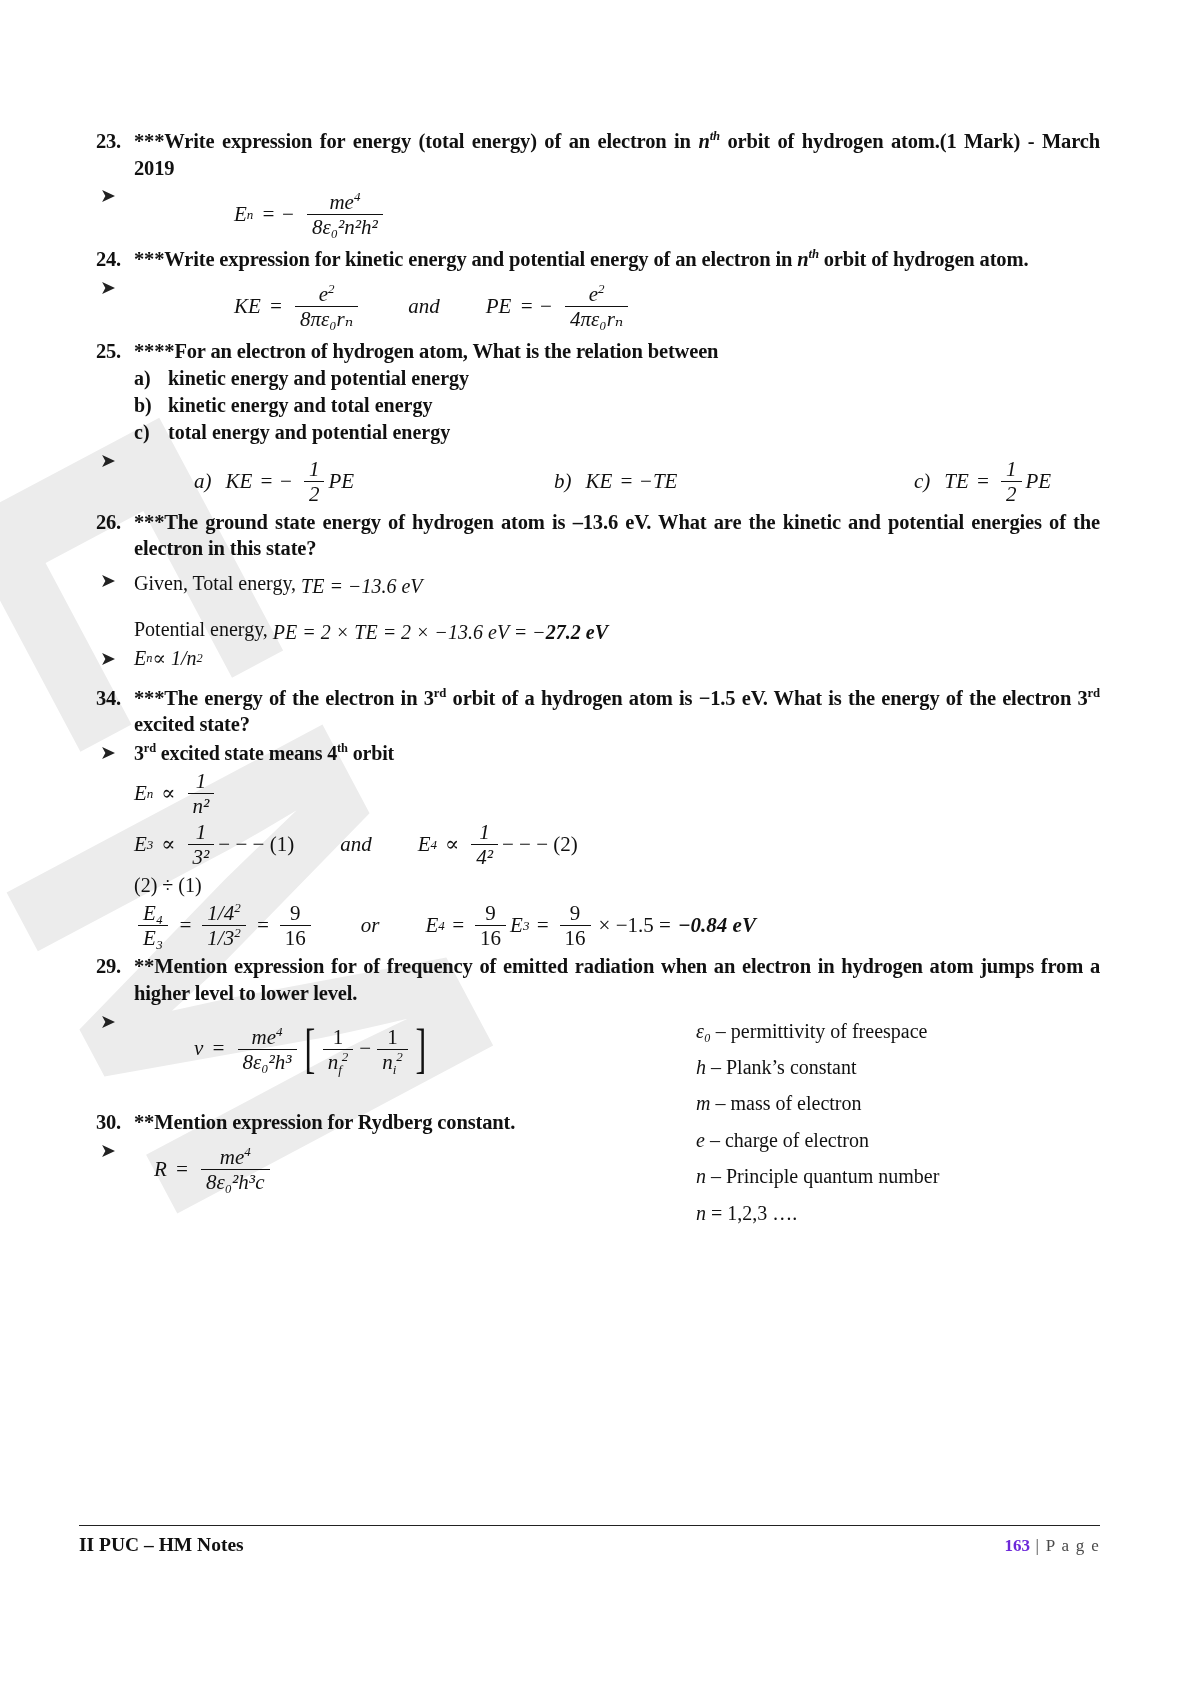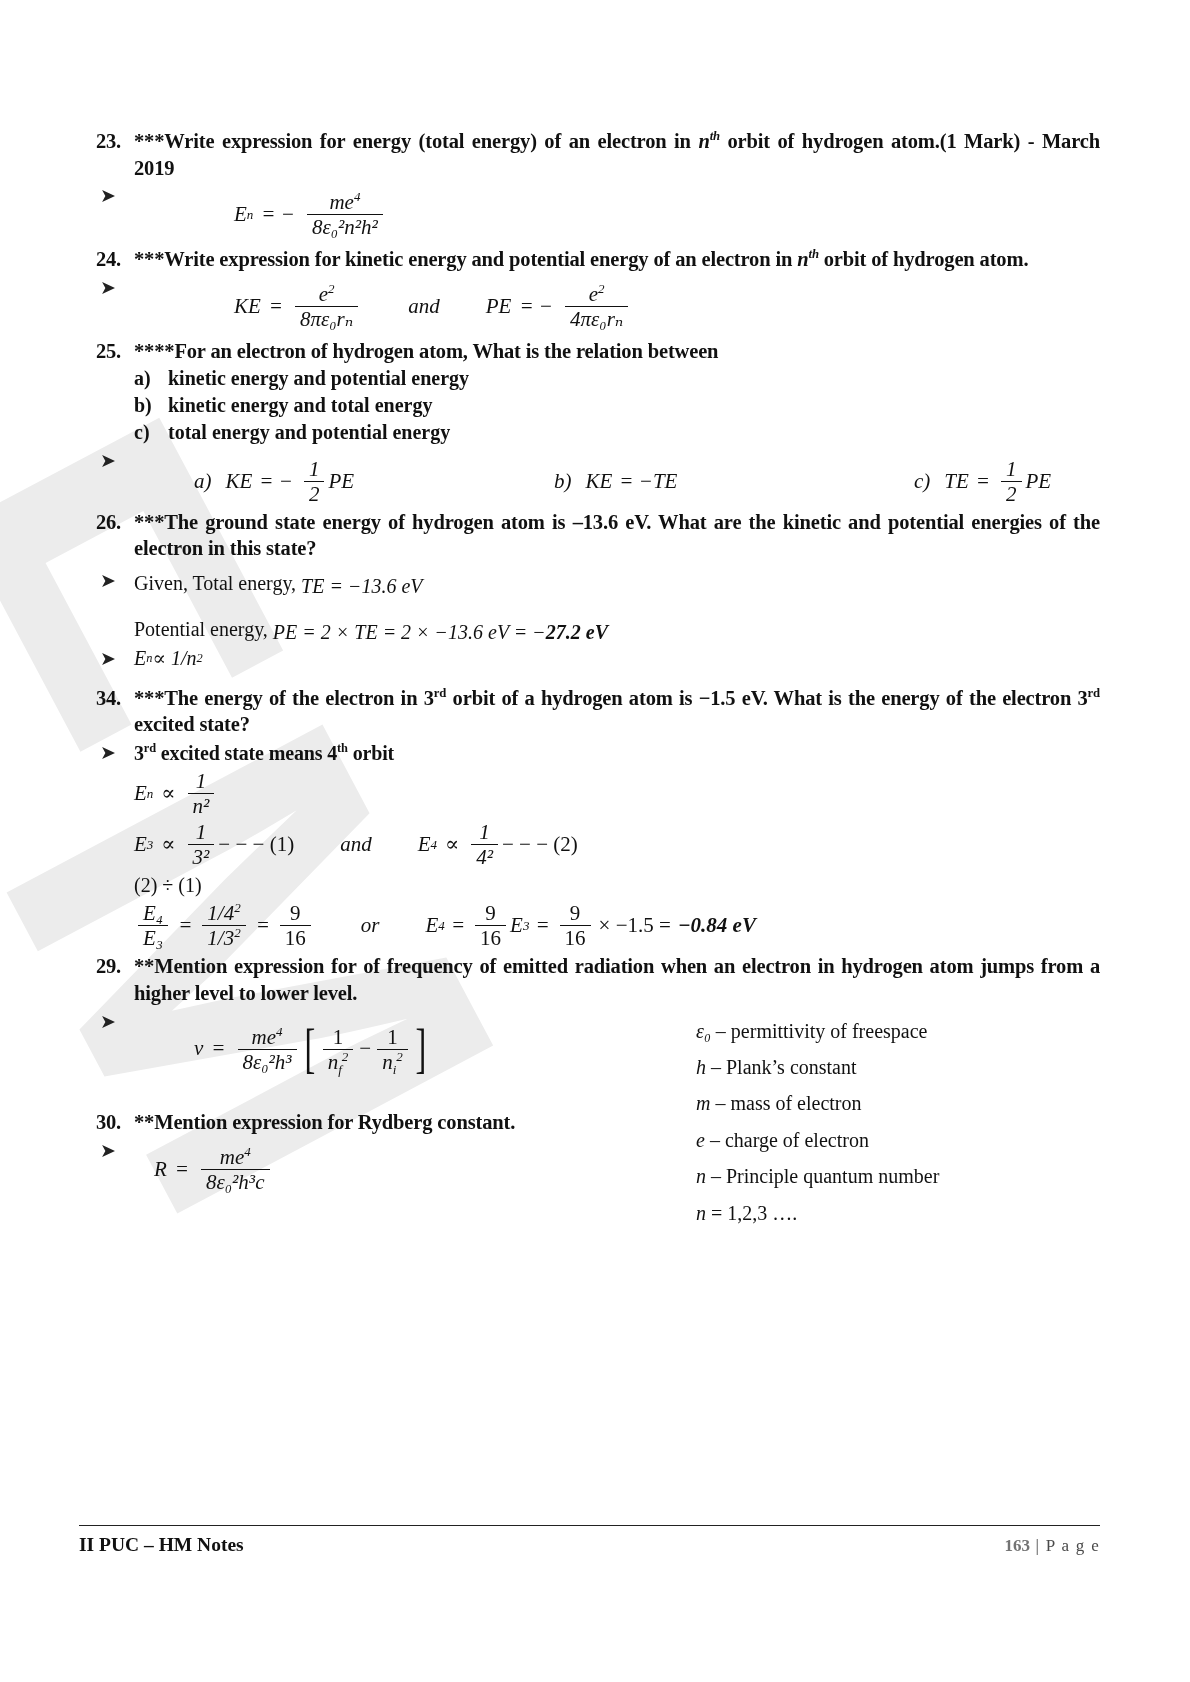--- a/index.html
+++ b/index.html
@@ -167,21 +167,21 @@
   
   .footer {
     position: absolute;
     left: 79px; right: 90px; bottom: 126px;
     z-index: 3;
   }
   .footer-rule { border-top: 1.3px solid #222; margin-bottom: 8px; }
   .footer-inner { display: flex; justify-content: space-between; align-items: baseline; }
   .footer-left { font-weight: bold; font-size: 19.5px; font-family:"Liberation Serif",serif; }
   .footer-right { font-size: 17px; color: #4a4a4a; font-family: "Liberation Serif", serif; letter-spacing: 1.3px; }
-  .footer-right b { color: #737373; letter-spacing: 0; }
+  .footer-right b { color: #6d28d9; letter-spacing: 0; }
   .mt6 { margin-top: 6px; }
   .mt14 { margin-top: 14px; }
   .mt18 { margin-top: 4px; }
   .bigbracket {
     display:inline-flex; align-items:center;
     font-size: 54px; font-style: normal; font-weight: 300;
     transform: scaleX(0.6);
   }
 </style>
 </head>

